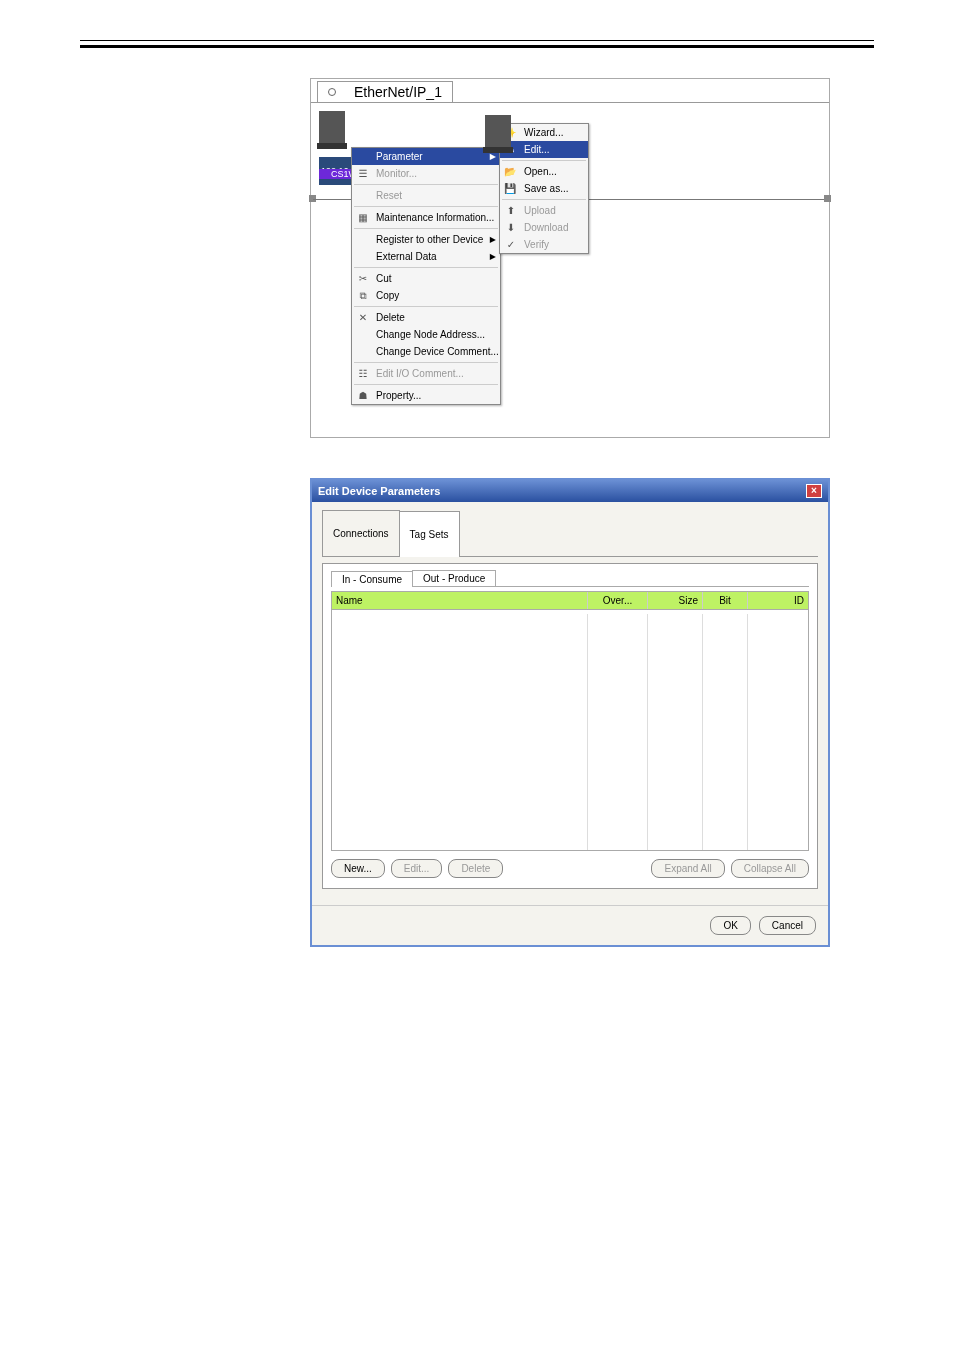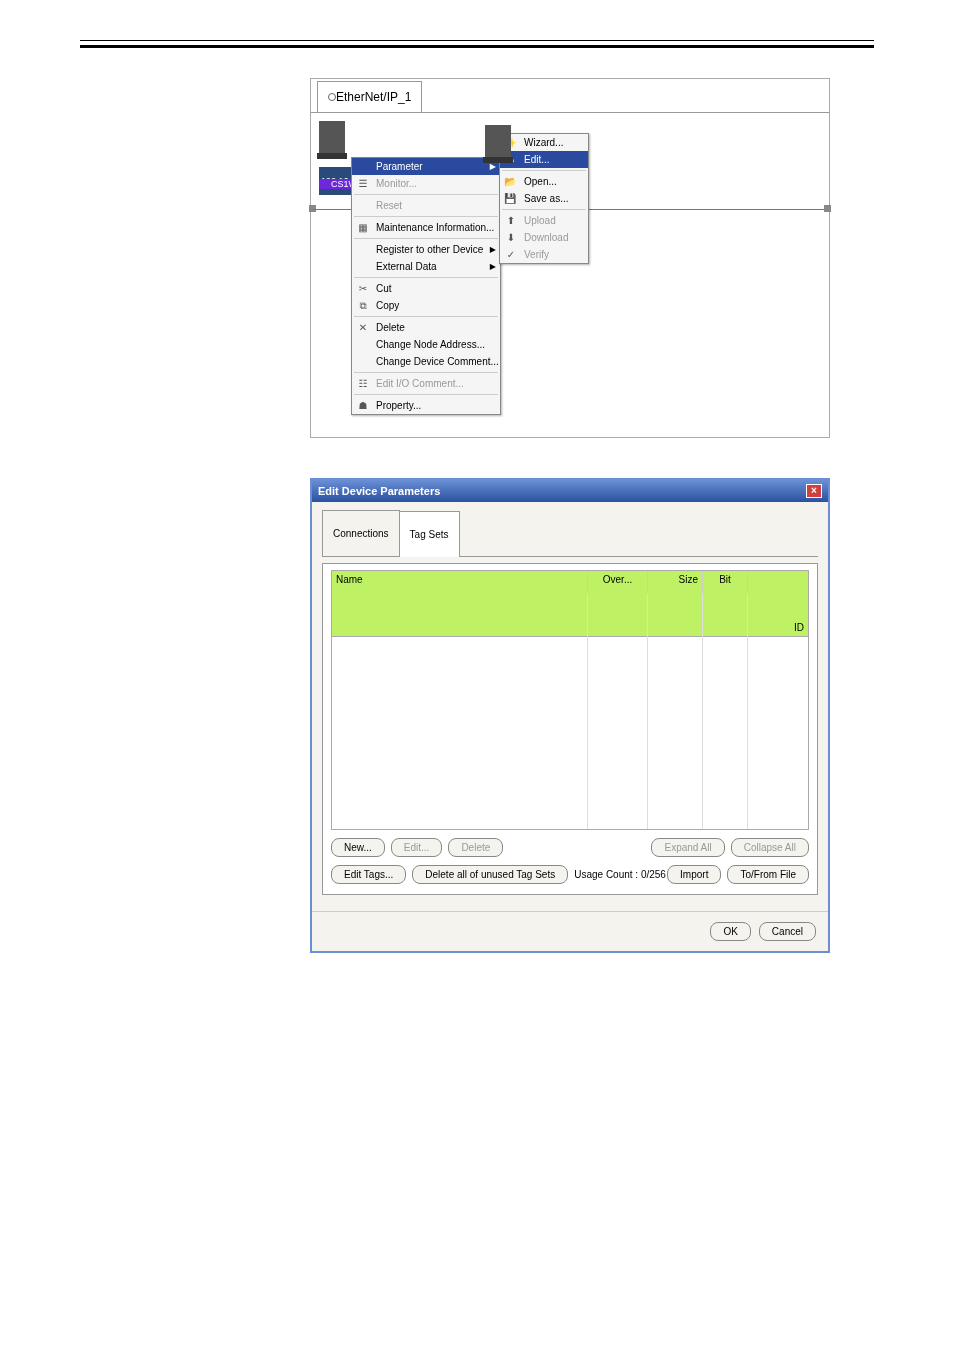--- a/index.html
+++ b/index.html
@@ -29,25 +29,25 @@
     border: 1px solid #aaa;
     width: 520px; height: 360px;
     background: #fff;
   }
   .tabbar {
     display: flex; align-items: center;
     padding: 2px 6px 0 6px;
   }
   .tab {
     display: inline-flex; align-items: center;
-    gap: 0;
-    padding: 8px 10px;
+    gap: 18px;
+    padding: 2px 10px;
     border: 1px solid #999; border-bottom: none;
     background: #fff;
-    font-size: 12px;
+    font-size: 14px;
   }
   .tab .circle {
     width: 8px; height: 8px; border: 1px solid #666; border-radius: 50%;
   }
   .tab-content {
     position: relative;
     border-top: 1px solid #999;
     height: 330px;
     padding: 8px;
   }
@@ -179,21 +179,21 @@
   }
   .th {
     padding: 3px 4px;
     border-right: 1px solid #ccc;
     white-space: nowrap;
   }
   .th.c1 { flex: 1; }
   .th.c2 { width: 60px; text-align: center; }
   .th.c3 { width: 55px; text-align: right; }
   .th.c4 { width: 45px; text-align: center; }
-  .th.c5 { width: 60px; text-align: right; border-right: none; margin-top: 48px; }
+  .th.c5 { width: 60px; text-align: right; border-right: none; }
   .vlines { position: absolute; top: 22px; bottom: 0; left: 0; right: 0; pointer-events: none; }
   .vline { position: absolute; top: 0; bottom: 0; border-left: 1px solid #ddd; }
 
   .btn {
     display: inline-block;
     border: 1px solid #888;
     background: #f4f3ee;
     font-size: 10px;
     padding: 3px 12px;
     border-radius: 8px;
@@ -339,20 +339,24 @@
       <div class="titlebar">
         <span>Edit Device Parameters</span>
         <span class="closebox">×</span>
       </div>
       <div class="dlg-body">
         <div class="tabrow">
           <div class="dlg-tab"><span>Connections</span></div>
           <div class="dlg-tab active"><span>Tag Sets</span></div>
         </div>
         <div class="inner">
+          <div class="subtabrow">
+            <div class="subtab active"><span>In - Consume</span></div>
+            <div class="subtab"><span>Out - Produce</span></div>
+          </div>
           <div class="tbl">
             <div class="thead">
               <div class="th c1">Name</div>
               <div class="th c2">Over...</div>
               <div class="th c3">Size</div>
               <div class="th c4">Bit</div>
               <div class="th c5">ID</div>
             </div>
             <div class="vlines">
               <div class="vline" style="right:220px"></div>
@@ -367,31 +371,20 @@
               <span class="btn"><span>New...</span></span>
               <span class="btn disabled"><span>Edit...</span></span>
               <span class="btn disabled"><span>Delete</span></span>
             </div>
             <div class="right">
               <span class="btn disabled"><span>Expand All</span></span>
               <span class="btn disabled"><span>Collapse All</span></span>
             </div>
           </div>
 
-          <div class="row-btns">
-            <div class="left">
-              <span class="btn"><span>Edit Tags...</span></span>
-              <span class="btn"><span>Delete all of unused Tag Sets</span></span>
-              <span class="usage">Usage Count :  0/256</span>
-            </div>
-            <div class="right">
-              <span class="btn"><span>Import</span></span>
-              <span class="btn"><span>To/From File</span></span>
-            </div>
-          </div>
         </div>
       </div>
       <div class="dlg-footer">
         <span class="btn"><span>OK</span></span>
         <span class="btn"><span>Cancel</span></span>
       </div>
     </div>
   </div>
 </div>
 

